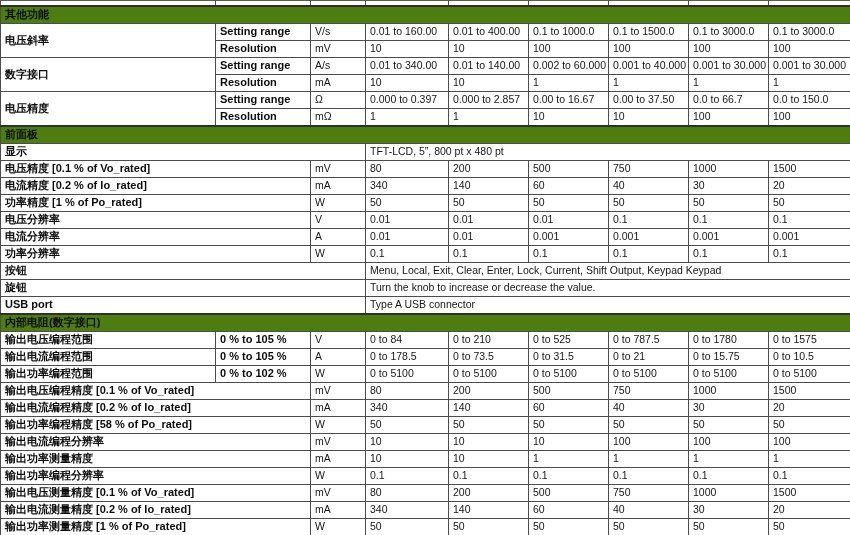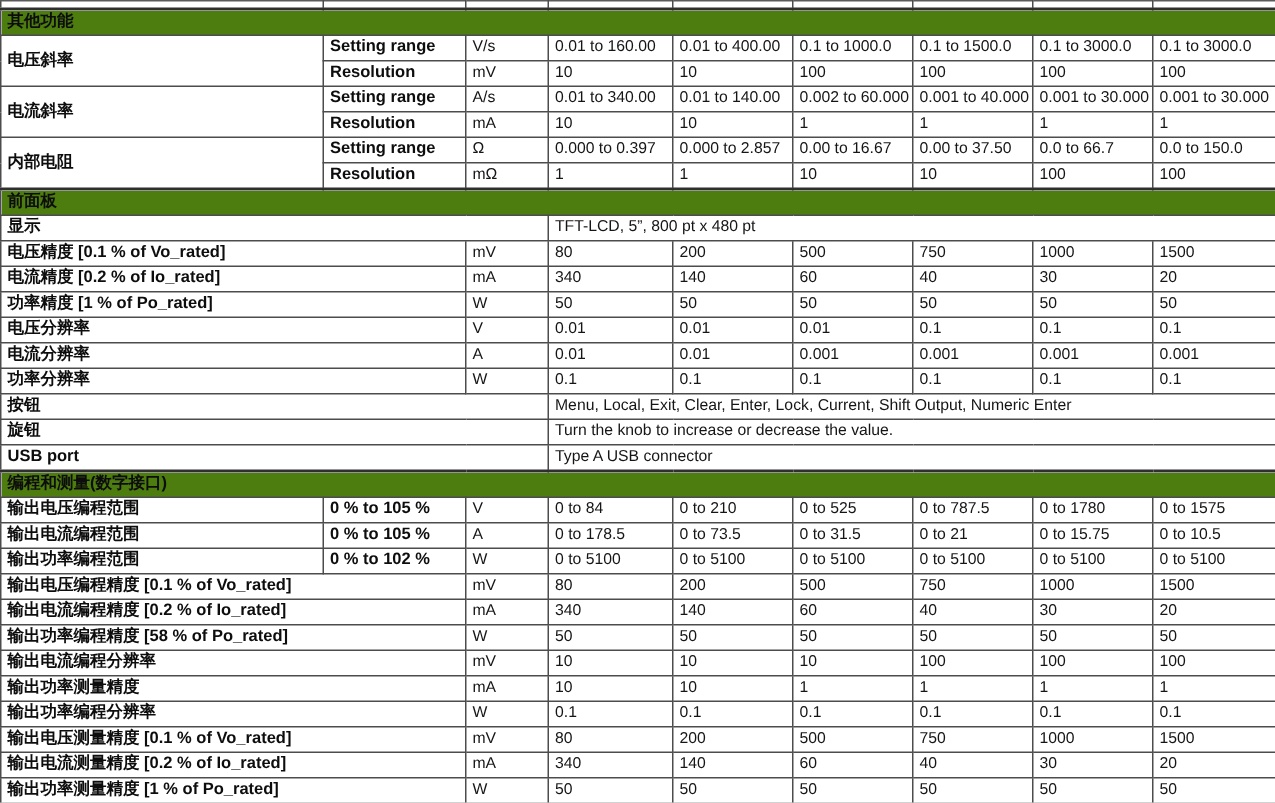--- a/index.html
+++ b/index.html
@@ -77,42 +77,42 @@
         <td class="sub">Resolution</td>
         <td class="unit">mV</td>
         <td class="value">10</td>
         <td class="value">10</td>
         <td class="value">100</td>
         <td class="value">100</td>
         <td class="value">100</td>
         <td class="value">100</td>
       </tr>
       <tr>
-        <td rowspan="2" class="label">电流斜率</td>
+        <td rowspan="2" class="label">数字接口</td>
         <td class="sub">Setting range</td>
         <td class="unit">A/s</td>
         <td class="value">0.01 to 340.00</td>
         <td class="value">0.01 to 140.00</td>
         <td class="value">0.002 to 60.000</td>
         <td class="value">0.001 to 40.000</td>
         <td class="value">0.001 to 30.000</td>
         <td class="value">0.001 to 30.000</td>
       </tr>
       <tr>
         <td class="sub">Resolution</td>
         <td class="unit">mA</td>
         <td class="value">10</td>
         <td class="value">10</td>
         <td class="value">1</td>
         <td class="value">1</td>
         <td class="value">1</td>
         <td class="value">1</td>
       </tr>
       <tr>
-        <td rowspan="2" class="label">内部电阻</td>
+        <td rowspan="2" class="label">电压精度</td>
         <td class="sub">Setting range</td>
         <td class="unit">Ω</td>
         <td class="value">0.000 to 0.397</td>
         <td class="value">0.000 to 2.857</td>
         <td class="value">0.00 to 16.67</td>
         <td class="value">0.00 to 37.50</td>
         <td class="value">0.0 to 66.7</td>
         <td class="value">0.0 to 150.0</td>
       </tr>
       <tr>
@@ -187,32 +187,32 @@
         <td class="unit">W</td>
         <td class="value">0.1</td>
         <td class="value">0.1</td>
         <td class="value">0.1</td>
         <td class="value">0.1</td>
         <td class="value">0.1</td>
         <td class="value">0.1</td>
       </tr>
       <tr>
         <td colspan="3" class="label">按钮</td>
-        <td colspan="6" class="fullval">Menu, Local, Exit, Clear, Enter, Lock, Current, Shift Output, Numeric Enter</td>
+        <td colspan="6" class="fullval">Menu, Local, Exit, Clear, Enter, Lock, Current, Shift Output, Keypad Keypad</td>
       </tr>
       <tr>
         <td colspan="3" class="label">旋钮</td>
         <td colspan="6" class="fullval">Turn the knob to increase or decrease the value.</td>
       </tr>
       <tr>
         <td colspan="3" class="label">USB port</td>
         <td colspan="6" class="fullval">Type A USB connector</td>
       </tr>
       <tr class="section">
-        <td colspan="9">编程和测量(数字接口)</td>
+        <td colspan="9">内部电阻(数字接口)</td>
       </tr>
       <tr>
         <td class="label">输出电压编程范围</td>
         <td class="sub">0 % to 105 %</td>
         <td class="unit">V</td>
         <td class="value">0 to 84</td>
         <td class="value">0 to 210</td>
         <td class="value">0 to 525</td>
         <td class="value">0 to 787.5</td>
         <td class="value">0 to 1780</td>

